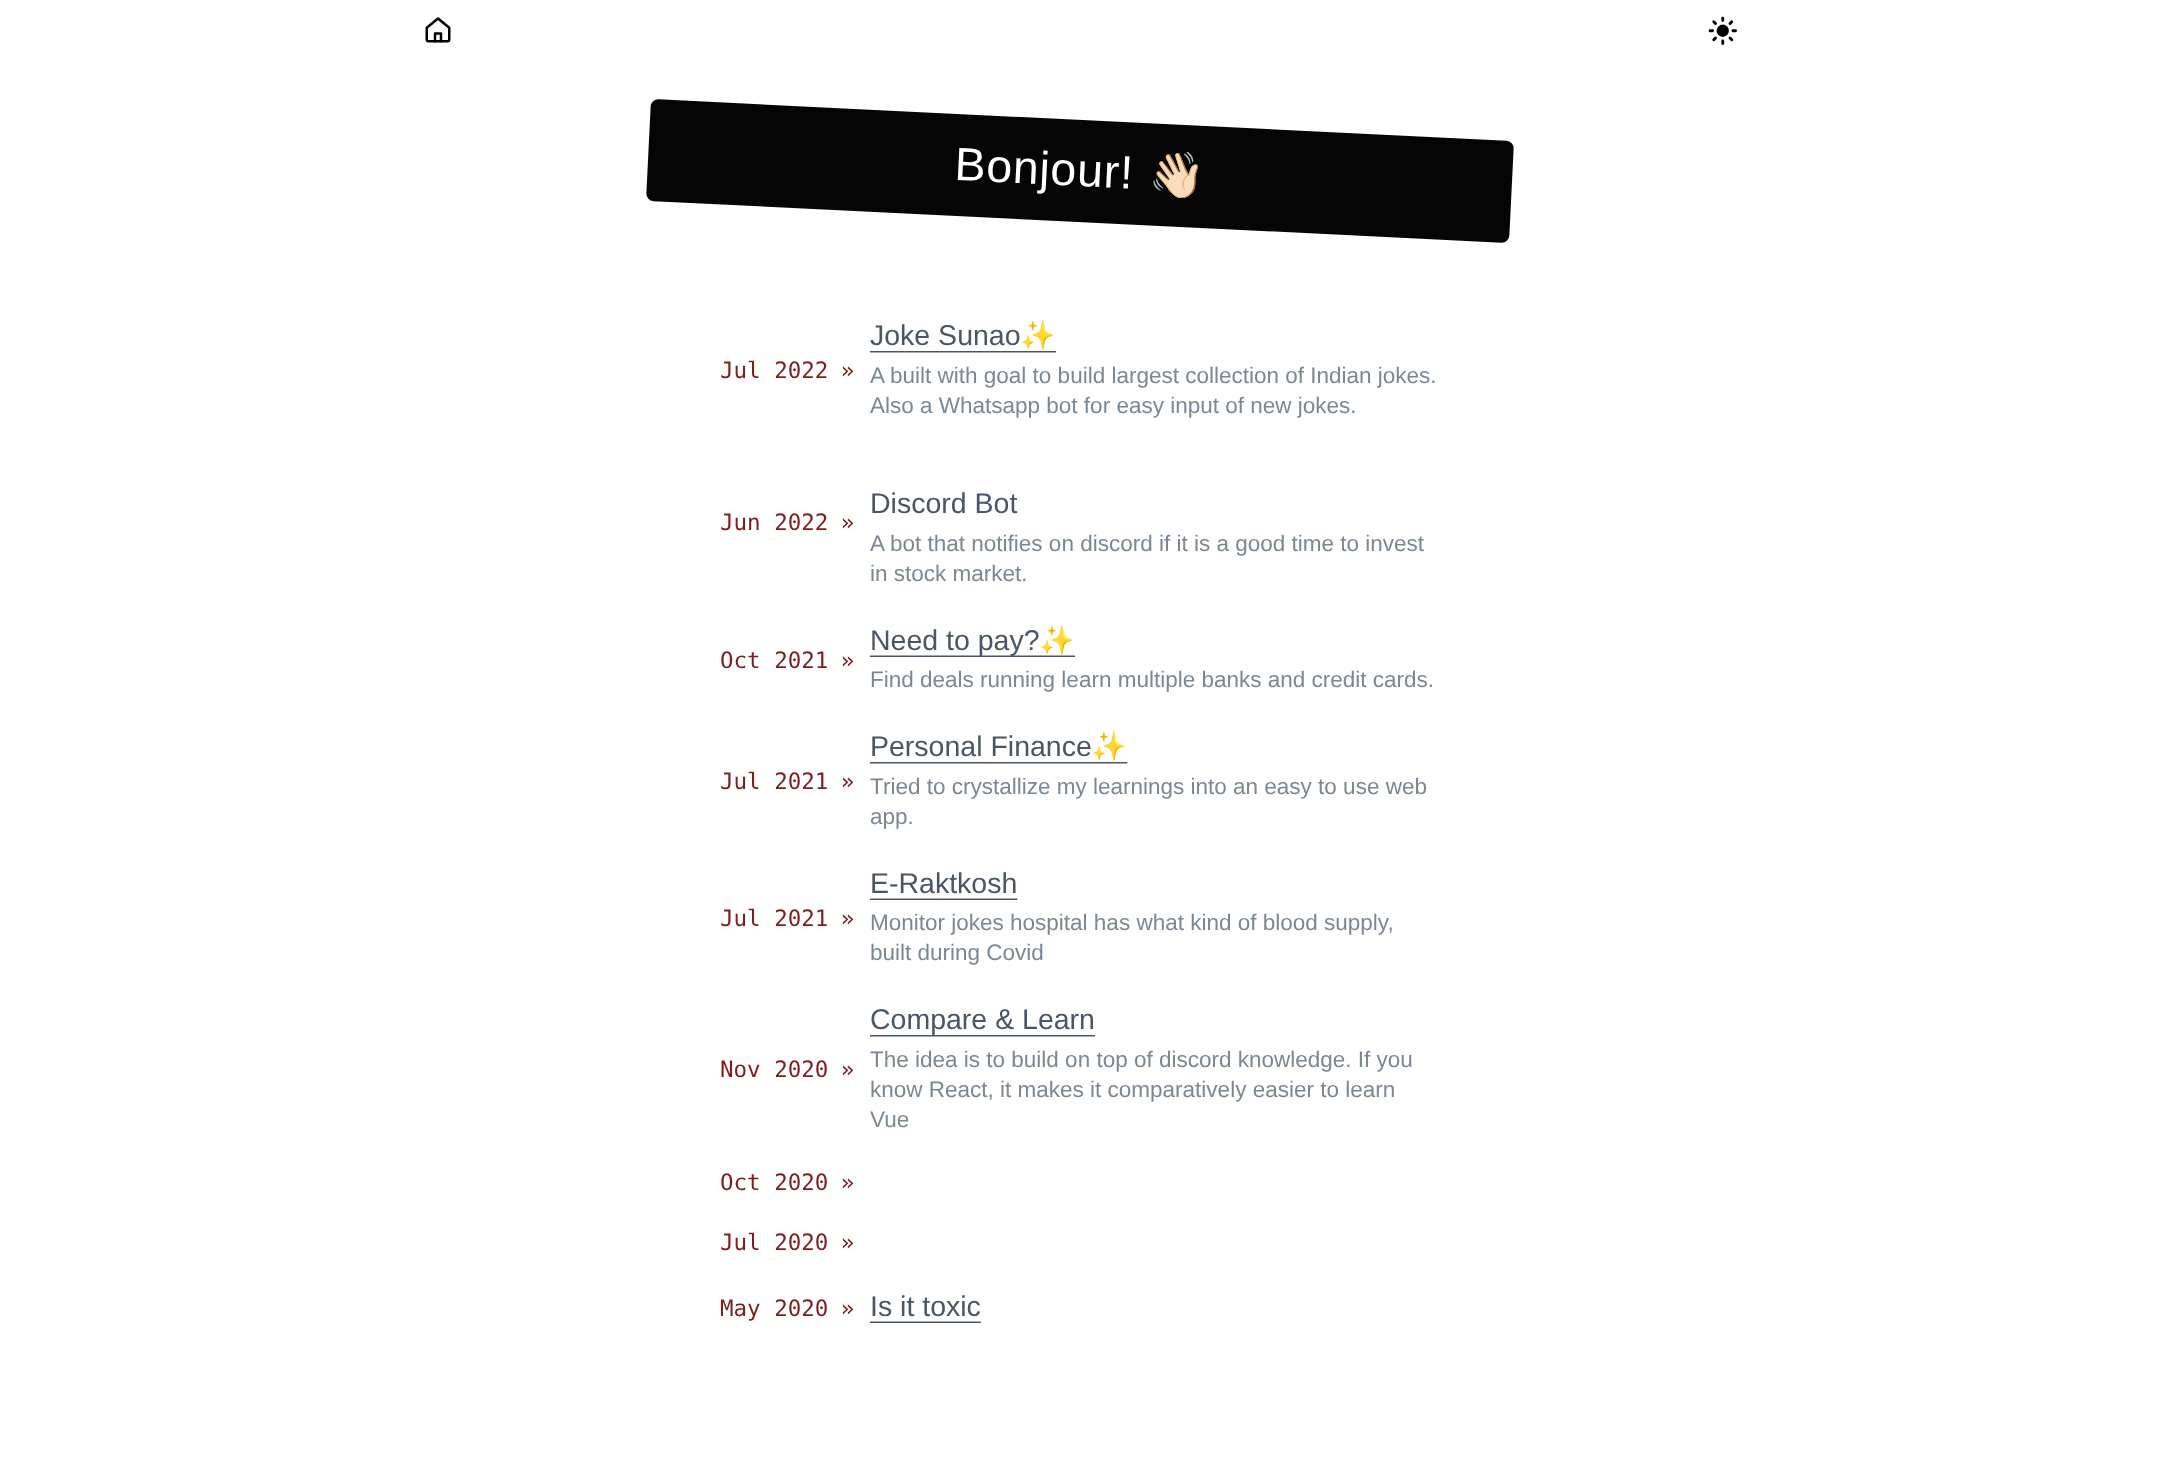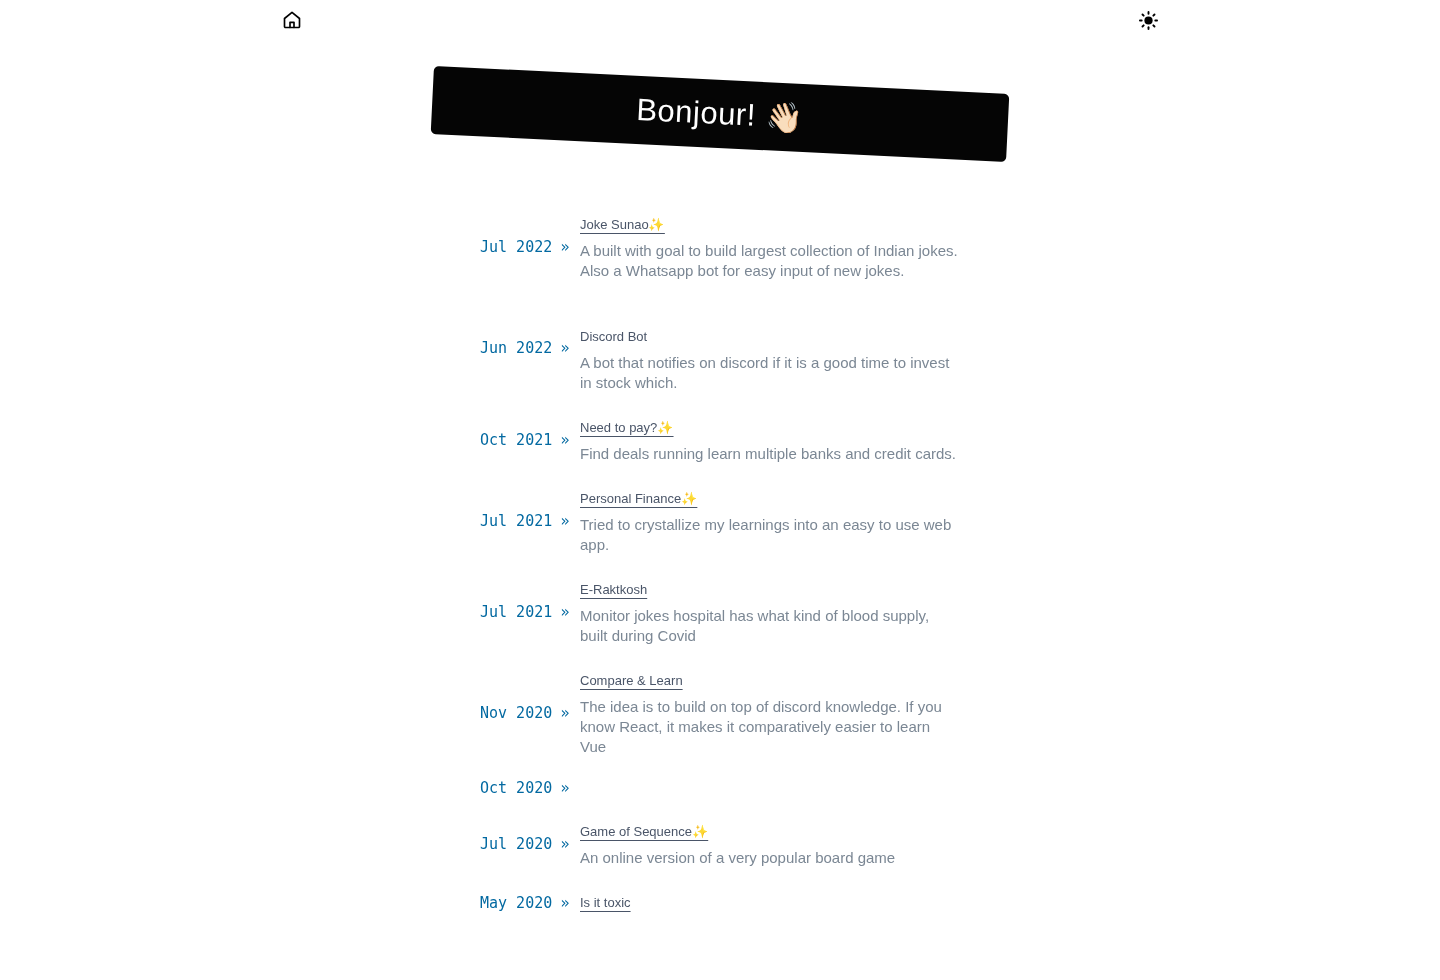--- a/index.html
+++ b/index.html
@@ -40,25 +40,25 @@
     text-decoration-style: wavy;
     text-decoration-color: rgba(242, 201, 76, 0.75);
     text-decoration-thickness: 2.5px;
     text-underline-offset: 7px;
   }
   ul.projects { list-style: none; margin-top: 26px; }
   li.project { display: flex; align-items: center; margin-bottom: 22px; }
   .date-col {
     flex: 0 0 100px;
     font-family: "DejaVu Sans Mono", "Liberation Mono", monospace;
-    font-size: 15px; color: #0369a1; white-space: nowrap;
+    font-size: 15px; color: #7f1d1d; white-space: nowrap;
   }
   .content-col { flex: 1 1 auto; min-width: 0; }
   a.project-title, span.project-title {
-    font-size: 13px; color: #4a5568; line-height: 26px;
+    font-size: 19px; color: #4a5568; line-height: 26px;
     display: inline-block;
   }
   a.project-title {
     text-decoration: underline;
     text-decoration-thickness: 1px;
     text-underline-offset: 4px;
     cursor: pointer;
   }
   span.project-title { text-decoration: none; margin-top: 21px; }
   p.project-desc {
@@ -115,21 +115,21 @@
       <p class="project-desc">A built with goal to build largest collection of Indian jokes. Also a Whatsapp bot for easy input of new jokes.</p>
     </div>
   </li>
 
   <li class="project">
     <div class="date-col">
       <span>Jun 2022</span><span style="margin-left: 0.55em;">»</span>
     </div>
     <div class="content-col">
       <span class="project-title">Discord Bot</span>
-      <p class="project-desc">A bot that notifies on discord if it is a good time to invest in stock which.</p>
+      <p class="project-desc">A bot that notifies on discord if it is a good time to invest in stock market.</p>
     </div>
   </li>
 
   <li class="project">
     <div class="date-col">
       <span>Oct 2021</span><span style="margin-left: 0.55em;">»</span>
     </div>
     <div class="content-col">
       <a class="project-title" href="#">Need to pay?✨</a>
       <p class="project-desc">Find deals running learn multiple banks and credit cards.</p>
@@ -169,24 +169,20 @@
   <li class="project">
     <div class="date-col">
       <span>Oct 2020</span><span style="margin-left: 0.55em;">»</span>
     </div>
   </li>
 
   <li class="project">
     <div class="date-col">
       <span>Jul 2020</span><span style="margin-left: 0.55em;">»</span>
     </div>
-    <div class="content-col">
-      <a class="project-title" href="#">Game of Sequence✨</a>
-      <p class="project-desc">An online version of a very popular board game</p>
-    </div>
   </li>
 
   <li class="project">
     <div class="date-col">
       <span>May 2020</span><span style="margin-left: 0.55em;">»</span>
     </div>
     <div class="content-col">
       <a class="project-title" href="#">Is it toxic</a>
       
     </div>

